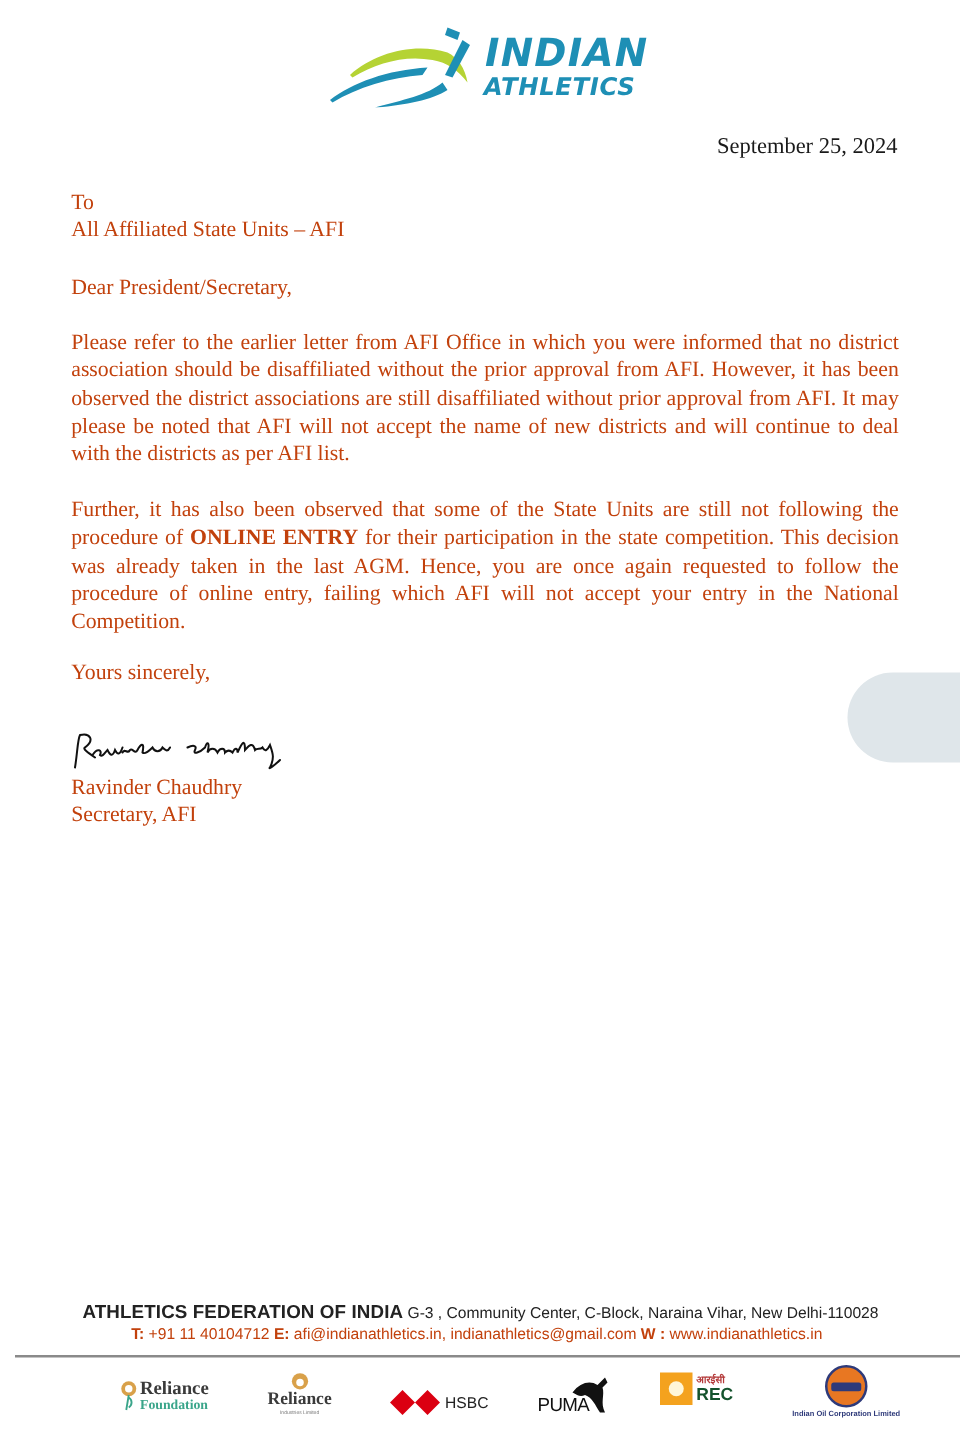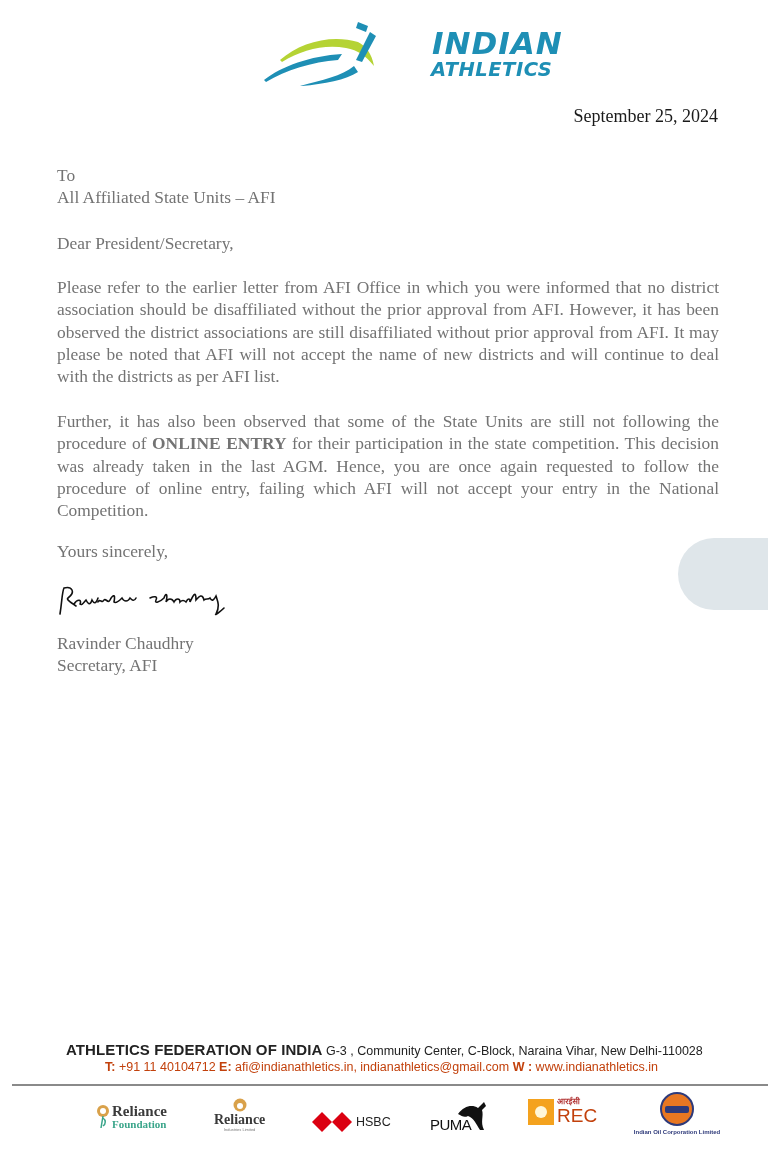--- a/index.html
+++ b/index.html
@@ -1,29 +1,29 @@
 <!DOCTYPE html>
 <html><head>
 <meta charset="utf-8">
 <style>
   * { box-sizing: border-box; margin: 0; padding: 0; }
   html, body { width: 768px; height: 1152px; background: #ffffff; overflow: hidden; }
   body { position: relative; font-family: "Liberation Serif", "DejaVu Serif", serif; color: #1a1a1a; }
 
   .logo { position: absolute; left: 262px; top: 20px; width: 262px; height: 66px; display: flex; align-items: center; }
   .logo svg { position: absolute; left: 0; top: 0; }
-  .logo-text { position: absolute; left: 126px; top: 8px; font-family: "DejaVu Sans", sans-serif; font-weight: bold; font-style: italic; color: #1e8fb5; line-height: 1; margin-left: 44px; }
+  .logo-text { position: absolute; left: 126px; top: 8px; font-family: "DejaVu Sans", sans-serif; font-weight: bold; font-style: italic; color: #1e8fb5; line-height: 1; }
   .logo-text .l1 { display: block; font-size: 31px; letter-spacing: 1px; }
   .logo-text .l2 { display: block; font-size: 19.5px; letter-spacing: 0.5px; margin-top: 1px; margin-left: -1px; }
 
   .circular-block { position: absolute; right: 50px; top: 105px; text-align: right; }
   .circular-no { font-family: "DejaVu Sans", sans-serif; font-weight: bold; font-size: 15.5px; color: #111; line-height: 22px; }
   .circular-date { font-family: "Liberation Serif", serif; font-size: 18px; color: #1a1a1a; line-height: 22px; }
 
-  .body-text { position: absolute; left: 57px; width: 662px; font-size: 17.4px; line-height: 22.3px; color: #737373; margin-top: 14px; }
+  .body-text { position: absolute; left: 57px; width: 662px; font-size: 17.4px; line-height: 22.3px; color: #c2410c; }
   .to-block { top: 150px; }
   .salutation { top: 218px; }
   .para1 { top: 262px; text-align: justify; }
   .para2 { top: 396px; text-align: justify; }
   .para2 b { font-weight: bold; }
   .closing { top: 526px; }
   .sig-name { top: 618px; }
 
   .signature { position: absolute; left: 56px; top: 584px; width: 190px; height: 36px; }
 
@@ -47,21 +47,21 @@
   .rel-ind .t2 { font-family: "Liberation Sans", sans-serif; font-size: 4px; color: #777; }
   .hsbc { left: 312px; top: 20px; }
   .hsbc .t1 { font-family: "Liberation Sans", sans-serif; font-weight: normal; font-size: 12.5px; color: #222; margin-left: 4px; }
   .puma { left: 428px; top: 8px; width: 62px; height: 34px; }
   .puma .t1 { position: absolute; left: 2px; top: 16px; font-family: "Liberation Sans", sans-serif; font-weight: normal; font-size: 15px; color: #111; letter-spacing: -0.5px; }
   .rec { left: 528px; top: 6px; justify-content: center; }
   .rec .box { width: 26px; height: 26px; background: #f4a21e; display: flex; align-items: center; justify-content: center; }
   .rec .sun { width: 12px; height: 12px; border-radius: 50%; background: #fff6d8; }
   .rec .txt { margin-left: 3px; line-height: 1; }
   .rec .hi { display: block; font-family: "DejaVu Sans", sans-serif; font-size: 8px; color: #b43a3a; font-weight: bold; }
-  .rec .en { display: block; font-family: "Liberation Sans", sans-serif; font-size: 19px; color: #c2410c; font-weight: normal; }
+  .rec .en { display: block; font-family: "Liberation Sans", sans-serif; font-size: 14px; color: #14532d; font-weight: bold; }
   .ioc { left: 622px; top: 0px; flex-direction: column; width: 110px; }
   .ioc .circle { width: 34px; height: 34px; border-radius: 50%; background: #e87722; border: 2px solid #2e3a7a; display: flex; align-items: center; justify-content: center; }
   .ioc .band { width: 24px; height: 7px; background: #2e3a7a; border-radius: 2px; }
   .ioc .t1 { font-family: "Liberation Sans", sans-serif; font-size: 6px; font-weight: bold; color: #2e3a7a; margin-top: 3px; white-space: nowrap; }
 </style>
 </head>
 <body>
 
 <div class="logo">
   <svg width="124" height="66" viewBox="0 0 124 66">

